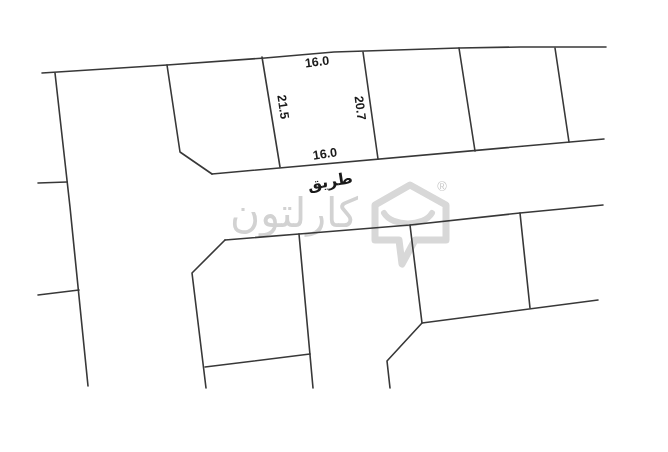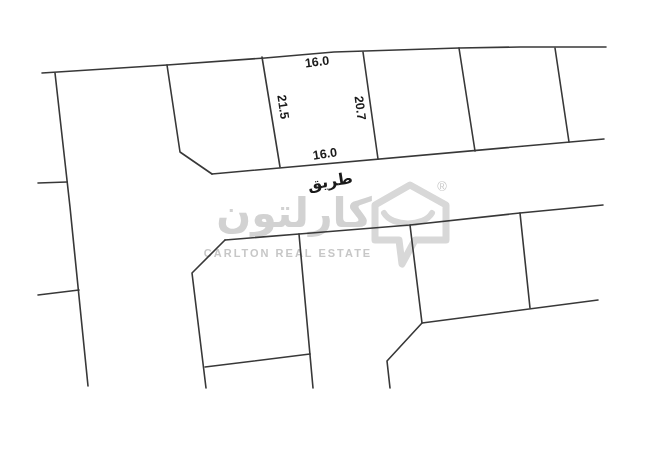--- a/index.html
+++ b/index.html
@@ -9,21 +9,21 @@
     height: 452px;
     background: #ffffff;
     overflow: hidden;
     font-family: "Liberation Sans", "DejaVu Sans", sans-serif;
   }
   
   .watermark { position: absolute; inset: 0; z-index: 1; }
   .wm-arabic {
     position: absolute; left: 294px; top: 213px;
     transform: translate(-50%, -50%);
-    font-size: 41px; font-weight: 700; color: #d2d2d2;
+    font-size: 41px; font-weight: 400; color: #d2d2d2;
     white-space: nowrap; direction: rtl; text-align: right;
   }
   .wm-english {
     position: absolute; left: 288px; top: 253px;
     transform: translate(-50%, -50%);
     font-size: 11px; font-weight: 700; letter-spacing: 2px;
     color: #c7c7c7; white-space: nowrap;
   }
   .wm-logo { position: absolute; left: 364px; top: 180px; }
   .wm-reg {
@@ -53,21 +53,20 @@
   .dim-bottom { left: 325px; top: 154px; transform: translate(-50%,-50%) rotate(-9deg); }
   .road-label { left: 330px; top: 181px; transform: translate(-50%,-50%) rotate(-9deg); }
 </style>
 </head>
 <body>
 
 <div class="canvas">
 
   <div class="watermark">
     <div class="wm-arabic">كارلتون</div>
-    <div class="wm-english">CARLTON REAL ESTATE</div>
     <svg class="wm-logo" width="88" height="90" viewBox="0 0 88 90">
       <path d="M 11 60 L 11 25 L 46 5 L 82 25 L 82 60 L 51 60 L 38 84 L 35 60 Z" fill="none" stroke="#d8d8d8" stroke-width="7" stroke-linejoin="round" stroke-linecap="round"></path>
       <path d="M 20 33 C 28 47, 60 47, 68 33" fill="none" stroke="#d8d8d8" stroke-width="6" stroke-linecap="round"></path>
     </svg>
     <div class="wm-reg">®</div>
   </div>
 
   <svg class="plot-svg" width="668" height="452" viewBox="0 0 668 452">
     <polyline points="42,73 167,65 265,58 334,52 459,48 520,47 606,47"></polyline>
     <polyline points="55,73 70,207 88,386"></polyline>

